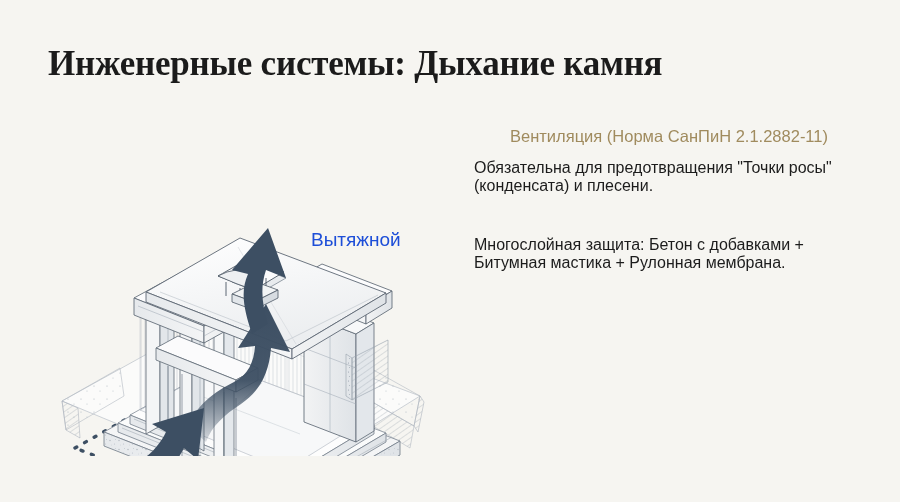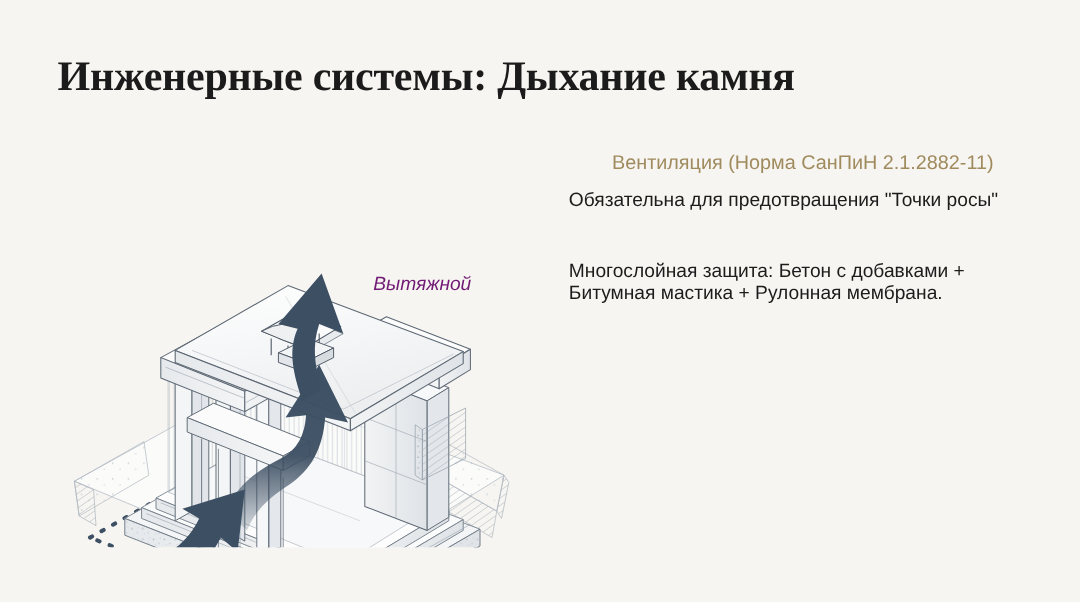--- a/index.html
+++ b/index.html
@@ -50,25 +50,24 @@
   }
   #sec2{margin-top:41px;}
   
   #diagram{
     position:absolute;
     left:0;top:96px;
     width:470px;height:360px;
   }
   .dlabel{
     position:absolute;
-    font-size:16px;
+    font-size:19px;
     line-height:1.33;
-    color:#701a75;
+    color:#1d4ed8;
     white-space:nowrap;
-    font-style:italic;
   }
   #lbl-deflector{left:311px;top:131px;}
 </style>
 </head>
 <body>
 
 <div id="slide">
 
   <div id="title">Инженерные системы: Дыхание камня</div>
 
@@ -279,20 +278,21 @@
     
   </div>
 
   <div id="textcol">
 
     <div>
       <p class="sec-head">Вентиляция (Норма СанПиН 2.1.2882-11)</p>
       <p class="sec-body">
         </p>
         <div>Обязательна для предотвращения "Точки росы"</div>
+        <div>(конденсата) и плесени.</div>
       <p></p>
     </div>
 
     <div id="sec2">
       <p class="sec-body">
         </p>
         <div>Многослойная защита: Бетон с добавками +</div>
         <div>Битумная мастика + Рулонная мембрана.</div>
       <p></p>
     </div>

